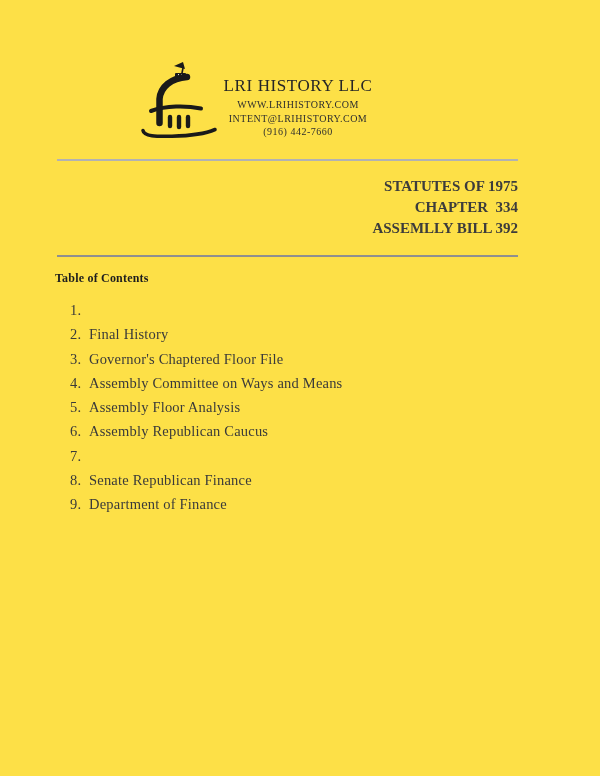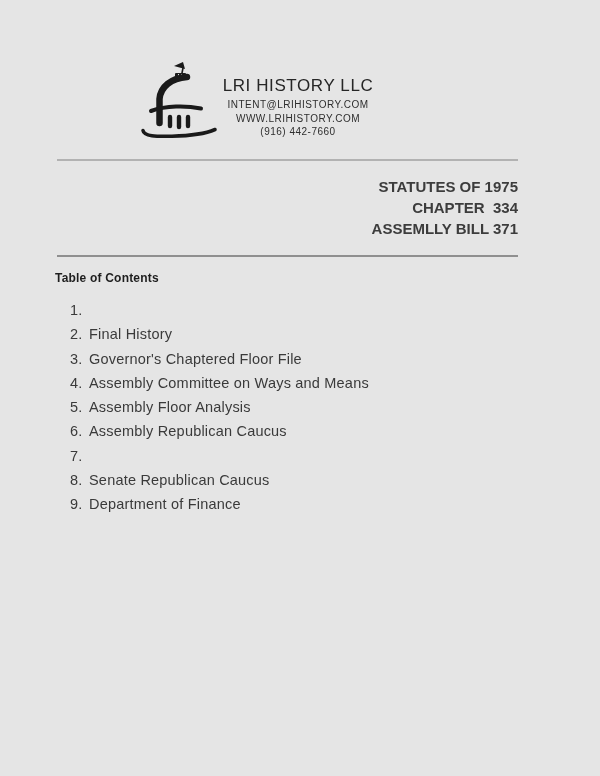--- a/index.html
+++ b/index.html
@@ -4,22 +4,22 @@
 <style>
   html, body {
     margin: 0;
     padding: 0;
     background: #ffffff;
   }
   .page {
     position: relative;
     width: 600px;
     height: 776px;
-    background: #e5e5e5;
-    font-family: Liberation Sans, sans-serif;
+    background: #fde047;
+    font-family: Liberation Serif, serif;
     overflow: hidden;
   }
 
   
   .logo {
     position: absolute;
     left: 138px;
     top: 60px;
     width: 82px;
     height: 82px;
@@ -128,31 +128,31 @@
       <path d="M32,57 L32,66" stroke-width="4.4"></path>
       <path d="M41,57 L41,67" stroke-width="4.4"></path>
       <path d="M50,57 L50,66" stroke-width="4.4"></path>
 
       <path d="M5,70.5 C6,76.5 18,76.5 34,76.2 C54,75.8 68,73.5 77,69.5" stroke-width="3.6"></path>
     </g>
   </svg>
 
   <div class="header-text">
     <div class="company-name">LRI HISTORY LLC</div>
+    <div class="contact-line">WWW.LRIHISTORY.COM</div>
     <div class="contact-line">INTENT@LRIHISTORY.COM</div>
-    <div class="contact-line">WWW.LRIHISTORY.COM</div>
     <div class="contact-line">(916) 442-7660</div>
   </div>
 
   <div class="rule rule-1"></div>
 
   <div class="reference">
     <div class="ref-line">STATUTES OF 1975</div>
     <div class="ref-line">CHAPTER  334</div>
-    <div class="ref-line">ASSEMLLY BILL 371</div>
+    <div class="ref-line">ASSEMLLY BILL 392</div>
   </div>
 
   <div class="rule rule-2"></div>
 
   <div class="toc-title">Table of Contents</div>
 
   <div class="toc-list">
     <div class="toc-item">
       <span class="toc-num">1.</span>
     </div>
@@ -174,21 +174,21 @@
     </div>
     <div class="toc-item">
       <span class="toc-num">6.</span>
       <span class="toc-label">Assembly Republican Caucus</span>
     </div>
     <div class="toc-item">
       <span class="toc-num">7.</span>
     </div>
     <div class="toc-item">
       <span class="toc-num">8.</span>
-      <span class="toc-label">Senate Republican Caucus</span>
+      <span class="toc-label">Senate Republican Finance</span>
     </div>
     <div class="toc-item">
       <span class="toc-num">9.</span>
       <span class="toc-label">Department of Finance</span>
     </div>
   </div>
 
 </div>
 
 </body></html>

